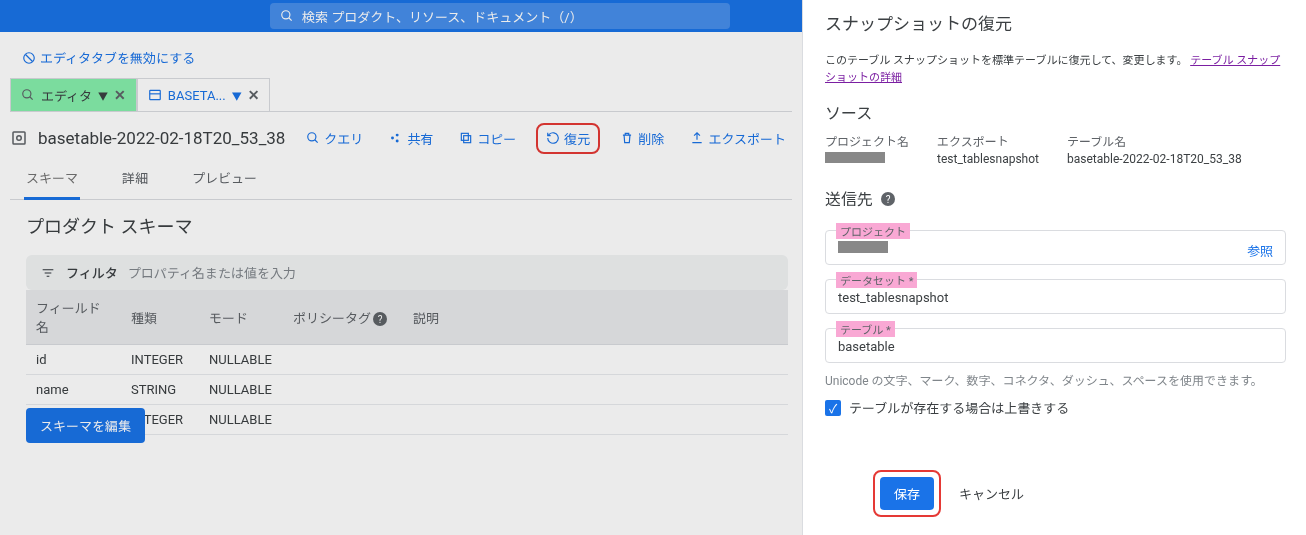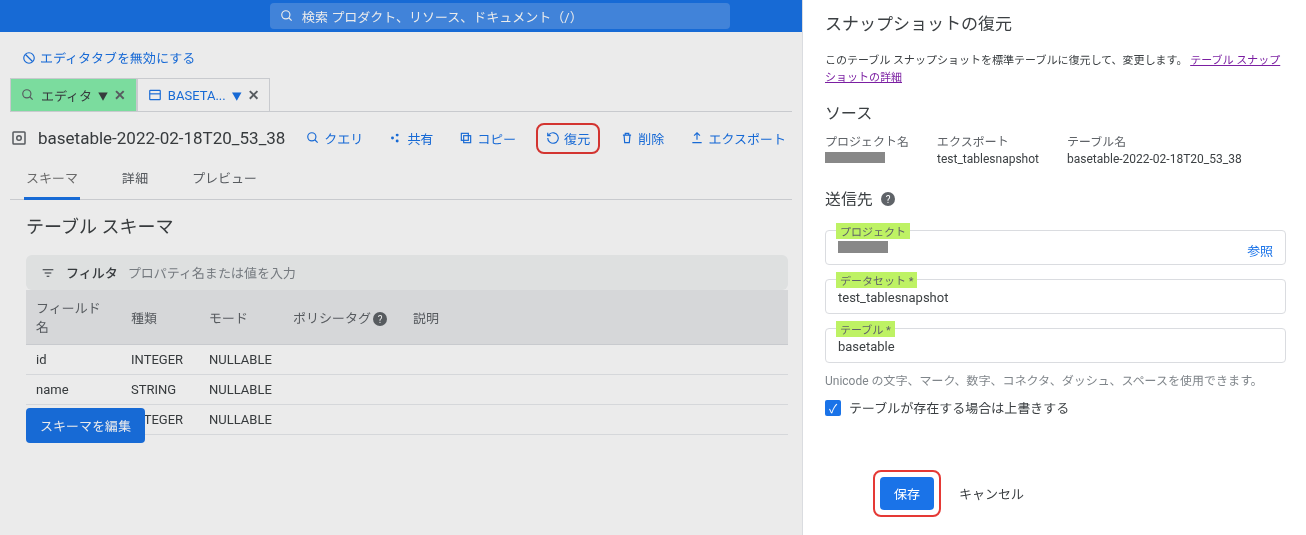--- a/index.html
+++ b/index.html
@@ -60,21 +60,21 @@
 .panel .desc a { color: #7b1fa2; text-decoration: underline; }
 .panel h3 { font-size: 16px; font-weight: 400; color: #3c4043; margin-bottom: 8px; margin-top: 6px; }
 .src-grid { display: flex; gap: 28px; margin-bottom: 14px; }
 .src-col .lbl { font-size: 12px; color: #5f6368; margin-bottom: 3px; }
 .src-col .val { font-size: 12px; color: #3c4043; }
 .redact { display: inline-block; width: 60px; height: 11px; background: #888; }
 
 .dest-head { display: flex; align-items: center; gap: 6px; margin-bottom: 12px; }
 
 .field-group { position: relative; border: 1px solid #dadce0; border-radius: 4px; padding: 10px 12px 8px; margin-bottom: 14px; }
-.field-group .legend { position: absolute; top: -8px; left: 10px; background: #bef264; padding: 0 4px; font-size: 11px; color: #5f6368; }
+.field-group .legend { position: absolute; top: -8px; left: 10px; background: #f9a8d4; padding: 0 4px; font-size: 11px; color: #5f6368; }
 .field-group .content { font-size: 13px; color: #3c4043; }
 .field-group .browse { position: absolute; right: 12px; top: 10px; color: #1a73e8; font-size: 13px; cursor: pointer; }
 .redact2 { display: inline-block; width: 50px; height: 12px; background: #888; }
 
 .hint { font-size: 12px; color: #80868b; margin-top: -6px; margin-bottom: 10px; }
 
 .chk-row { display: flex; align-items: center; gap: 8px; font-size: 13px; color: #3c4043; margin-top: 6px; }
 .chk { width: 16px; height: 16px; background: #1a73e8; border-radius: 2px; display: flex; align-items: center; justify-content: center; color: #fff; font-size: 12px; }
 
 .panel-footer { position: absolute; bottom: 18px; left: 22px; display: flex; align-items: center; gap: 18px; padding-left: 48px; }
@@ -176,21 +176,21 @@
     </div>
   </div>
 </div>
 
 <div class="subtabs">
   <div class="stab active">スキーマ</div>
   <div class="stab">詳細</div>
   <div class="stab">プレビュー</div>
 </div>
 
-<div class="schema-title">テーブル スキーマ</div>
+<div class="schema-title">プロダクト スキーマ</div>
 
 <div class="filter-row">
   <svg width="16" height="16" viewBox="0 0 24 24" fill="none" stroke="#5f6368" stroke-width="2">
       <line x1="4" y1="7" x2="20" y2="7"></line>
       <line x1="7" y1="12" x2="17" y2="12"></line>
       <line x1="10" y1="17" x2="14" y2="17"></line>
     </svg>
   <span class="flabel">フィルタ</span>
   <span class="fplace">プロパティ名または値を入力</span>
 </div>

